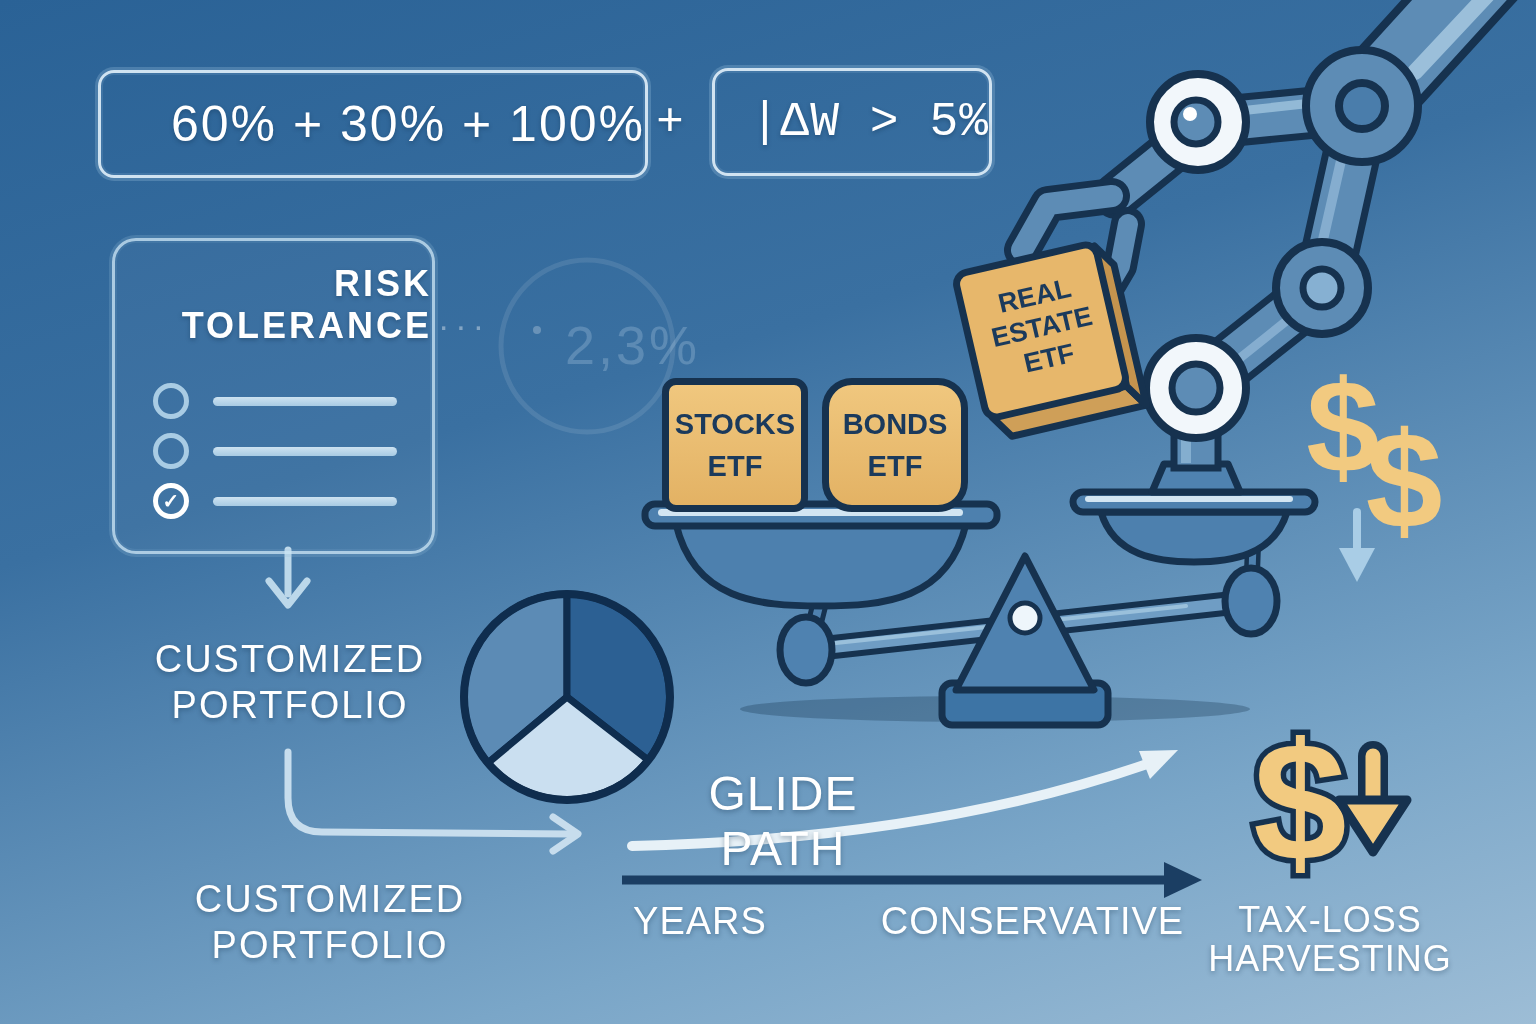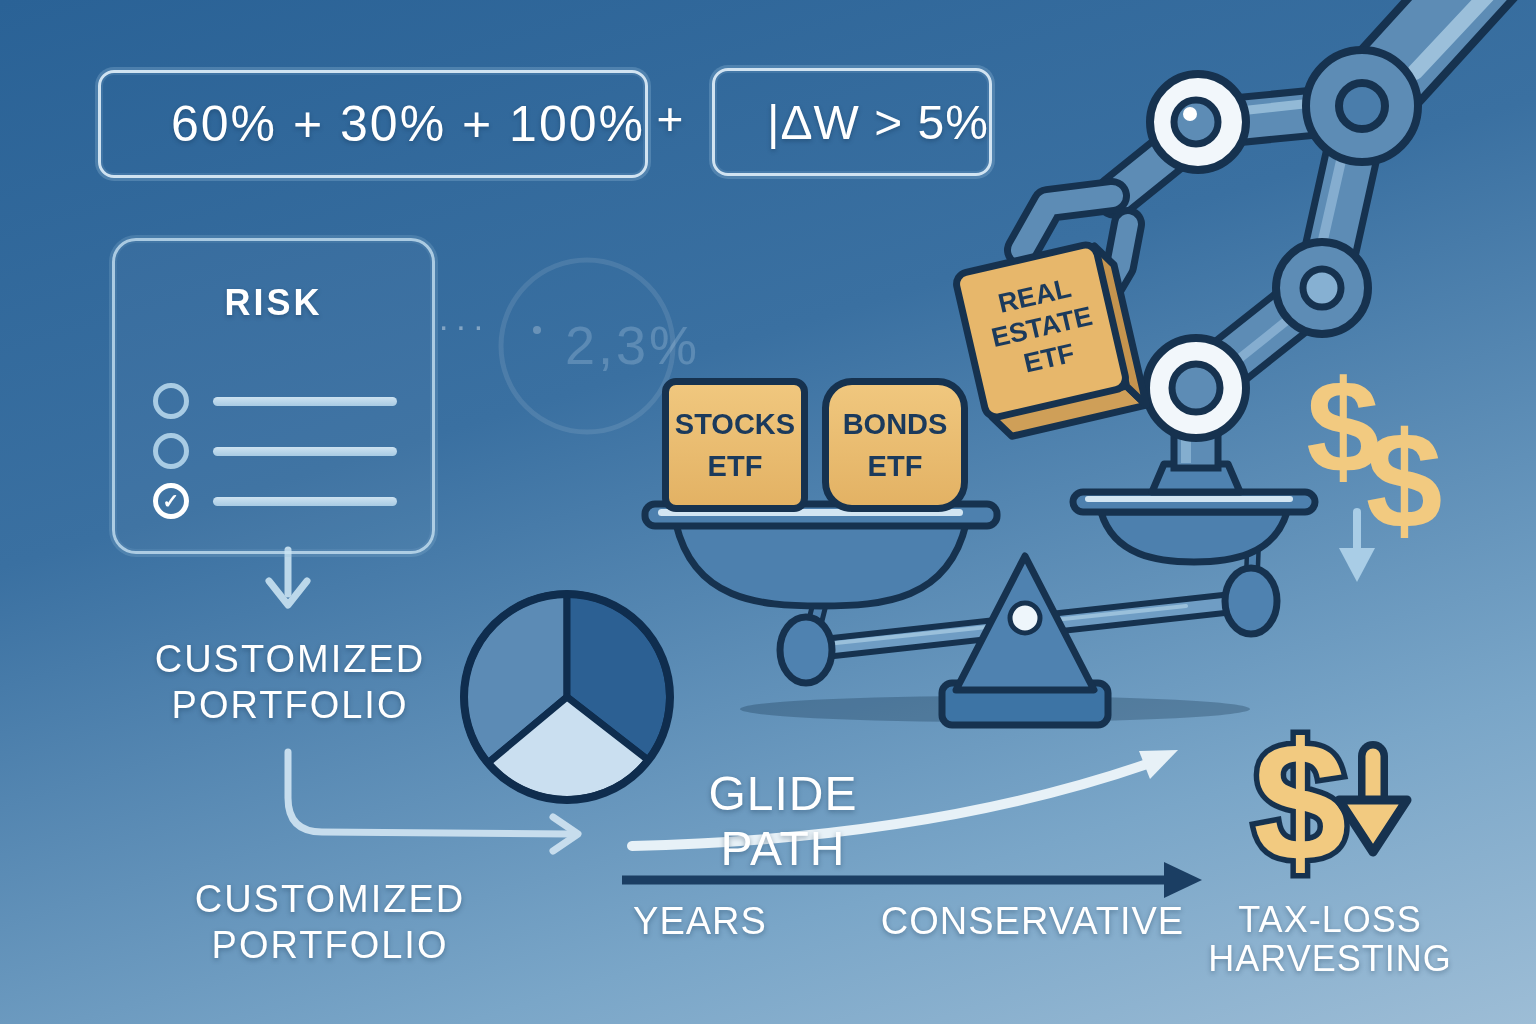--- a/index.html
+++ b/index.html
@@ -14,33 +14,32 @@
     position:absolute;color:#ffffff;font-weight:normal;text-align:center;
     text-shadow:0 2px 5px rgba(10,36,62,0.35);letter-spacing:2px;
   }
   .formula-box{
     position:absolute;display:flex;align-items:center;justify-content:flex-end;
     border:3px solid rgba(222,238,249,0.92);border-radius:16px;
     box-shadow:0 0 0 3px rgba(150,190,220,0.30), inset 0 0 0 2px rgba(150,190,220,0.18);
     color:#ffffff;text-shadow:0 2px 4px rgba(12,40,70,0.35);
   }
   .box1{left:98px;top:70px;width:544px;height:102px;font-size:50px;letter-spacing:2px;}
-  .box2{left:712px;top:68px;width:274px;height:102px;font-size:48px;letter-spacing:1px;}
+  .box2{left:712px;top:68px;width:274px;height:102px;font-size:48px;letter-spacing:1px;font-family:Liberation Mono, monospace;}
   .plus{left:648px;top:92px;width:44px;font-size:46px;font-weight:normal;letter-spacing:0;}
   .risk-panel{
     position:absolute;left:112px;top:238px;width:323px;height:316px;
     border:3px solid rgba(200,226,243,0.80);border-radius:24px;
     box-shadow:0 0 0 3px rgba(150,190,220,0.22), inset 0 0 0 2px rgba(150,190,220,0.12);
     background:rgba(255,255,255,0.03);box-sizing:border-box;
   }
   .risk-title{
-    position:absolute;left:0;top:22px;width:100%;text-align:center;color:#fff;
+    position:absolute;left:0;top:22px;width:100%;text-align:right;color:#fff;
     font-size:36px;font-weight:bold;letter-spacing:3px;line-height:1.18;
     text-shadow:0 2px 4px rgba(12,40,70,0.35);
-    margin-top:19px;
   }
   .opt-row{position:absolute;left:38px;display:flex;align-items:center;gap:24px;}
   .row1{top:142px;} .row2{top:192px;} .row3{top:242px;}
   .radio{
     width:36px;height:36px;border:5px solid #a9cce4;border-radius:50%;
     box-sizing:border-box;flex:0 0 auto;display:flex;align-items:center;justify-content:center;
   }
   .radio.checked{border-color:#ffffff;}
   .checkmark{color:#ffffff;font-size:20px;font-weight:bold;line-height:1;}
   .opt-line{
@@ -216,20 +215,21 @@
     <span>60% + 30% + 100%</span>
   </div>
   <div class="label plus">+</div>
   <div class="formula-box box2">
     <span>|ΔW &gt; 5%</span>
   </div>
 
   <div class="risk-panel">
     <div class="risk-title">
       <div>RISK</div>
+      <div>TOLERANCE</div>
     </div>
     <div class="opt-row row1">
       <span class="radio"></span>
       <span class="opt-line"></span>
     </div>
     <div class="opt-row row2">
       <span class="radio"></span>
       <span class="opt-line"></span>
     </div>
     <div class="opt-row row3">

